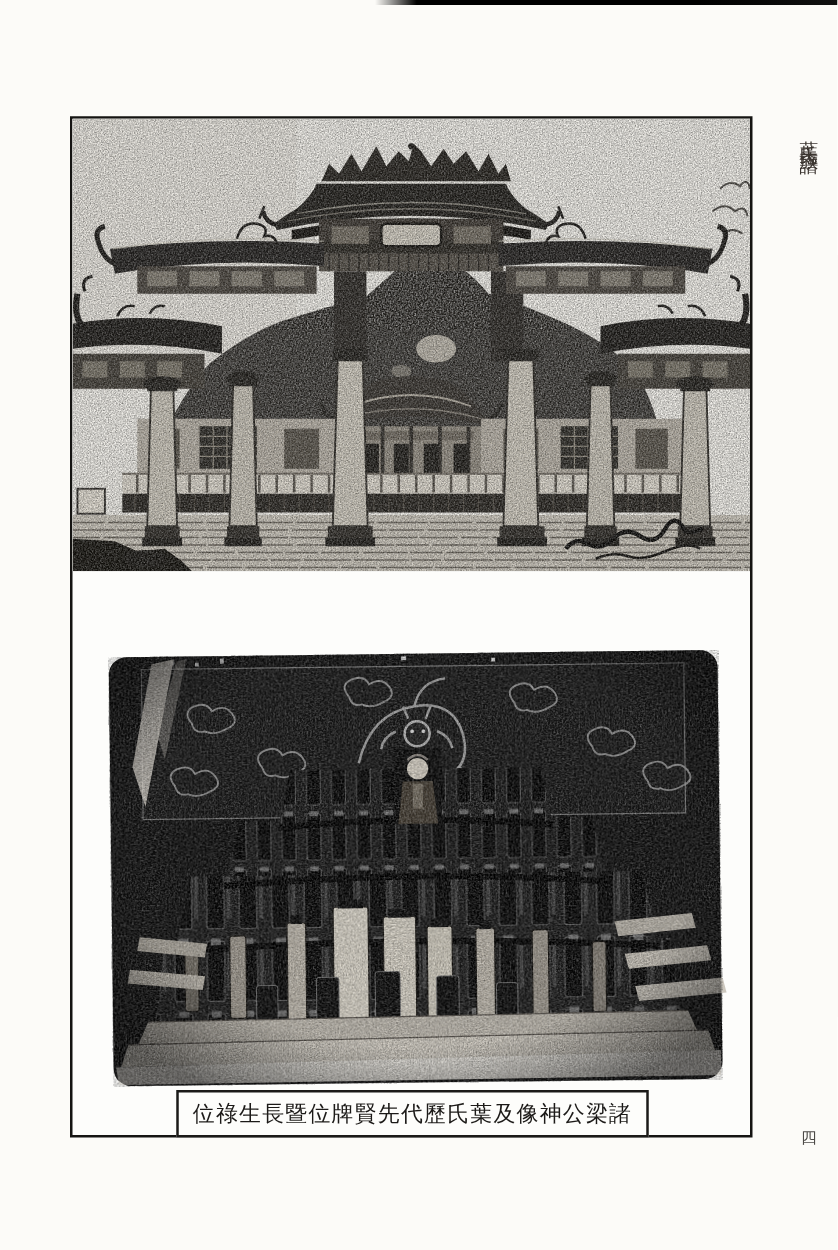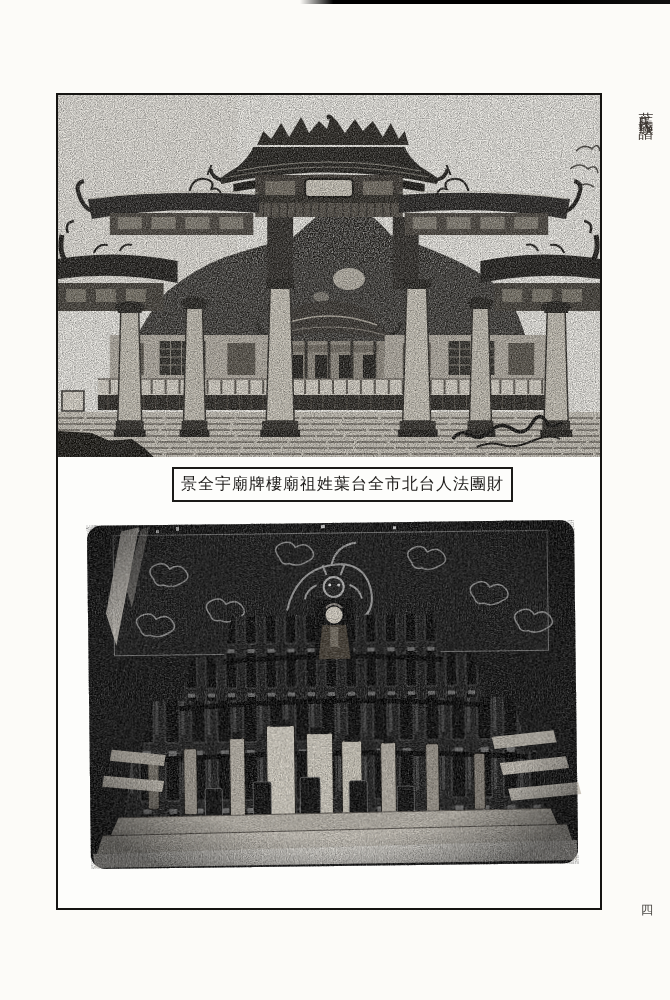--- a/index.html
+++ b/index.html
@@ -259,23 +259,20 @@
             <ellipse cx="58" cy="352" rx="17" ry="7" fill="#1b1915"></ellipse>
             <path d="M396,344 q8,-10 18,-4 t20,-4 t22,-2 t20,-6 t16,2 q6,2 14,-2" stroke="#0d0c0a" stroke-width="3.5" fill="none"></path>
             <path d="M420,352 q14,-6 26,-2 t30,-4 t28,-2" stroke="#12100d" stroke-width="2" fill="none"></path>
           </g>
 
           <rect x="0" y="0" width="544" height="362" filter="url(#gB)" opacity="0.5"></rect>
           <rect x="0" y="0" width="544" height="362" filter="url(#gW)" opacity="0.4"></rect>
         </svg>
       </div>
 
-      <div class="caption caption-top">
-        <span>景全宇廟牌樓廟祖姓葉台全市北台人法團財</span>
-      </div>
 
       <div class="photo-bottom" title="black-and-white photograph: temple altar with a deity statue before a dragon-and-cloud mural and tiered rows of dark ancestral tablets with light longevity tablets in front">
         <svg viewBox="0 0 500 357" preserveAspectRatio="none">
           <defs>
             <filter id="gB2" x="0" y="0" width="100%" height="100%">
               <feTurbulence type="fractalNoise" baseFrequency="0.85" numOctaves="2" seed="11" stitchTiles="stitch"></feTurbulence>
               <feColorMatrix type="matrix" values="0 0 0 0 0  0 0 0 0 0  0 0 0 0 0  0.9 0.9 0.9 0 -1.0"></feColorMatrix>
             </filter>
             <filter id="gW2" x="0" y="0" width="100%" height="100%">
               <feTurbulence type="fractalNoise" baseFrequency="0.75" numOctaves="2" seed="33" stitchTiles="stitch"></feTurbulence>
@@ -425,19 +422,22 @@
             <polygon points="40,14 58,10 34,128 24,96" fill="#d9d5cc" opacity="0.8"></polygon>
             <polygon points="60,12 68,10 50,90 44,70" fill="#d9d5cc" opacity="0.35"></polygon>
 
             <rect x="6" y="8" width="487" height="343" rx="14" fill="url(#vign)"></rect>
             <rect x="6" y="8" width="487" height="343" filter="url(#gB2)" opacity="0.45"></rect>
             <rect x="6" y="8" width="487" height="343" filter="url(#gW2)" opacity="0.35"></rect>
           </g>
         </svg>
       </div>
 
+      <div class="caption caption-bottom">
+        <span>位祿生長暨位牌賢先代歷氏葉及像神公梁諸</span>
+      </div>
 
     </div>
   </div>
 
   <div class="folio">四</div>
 
 </div>
 
 </body></html>

